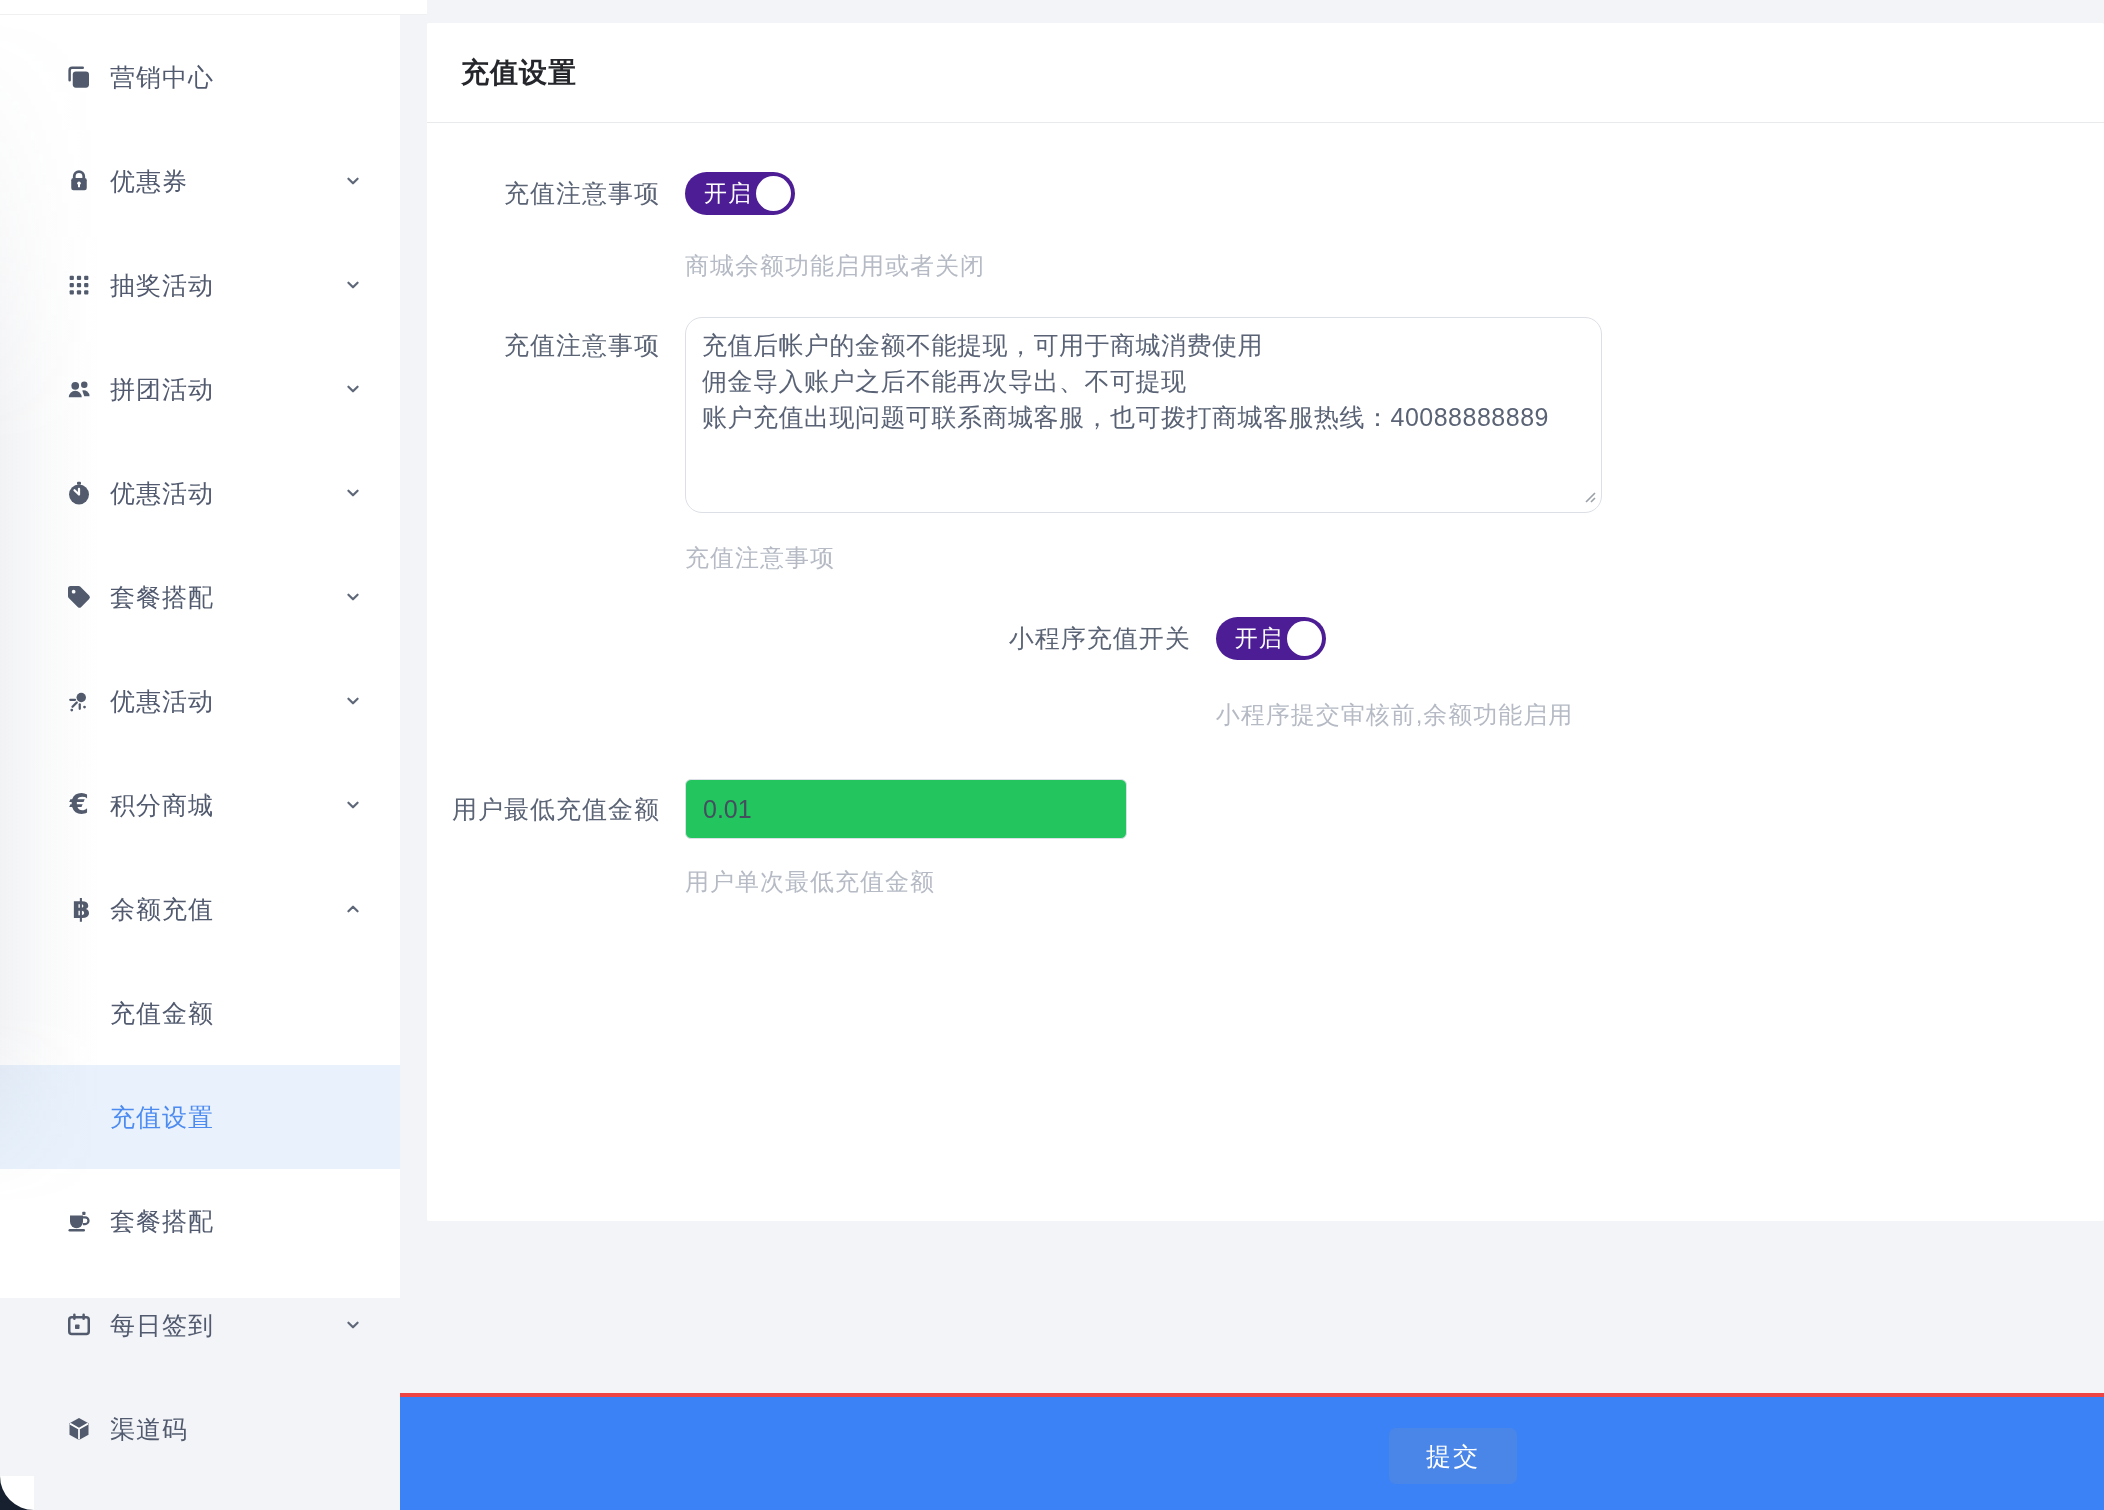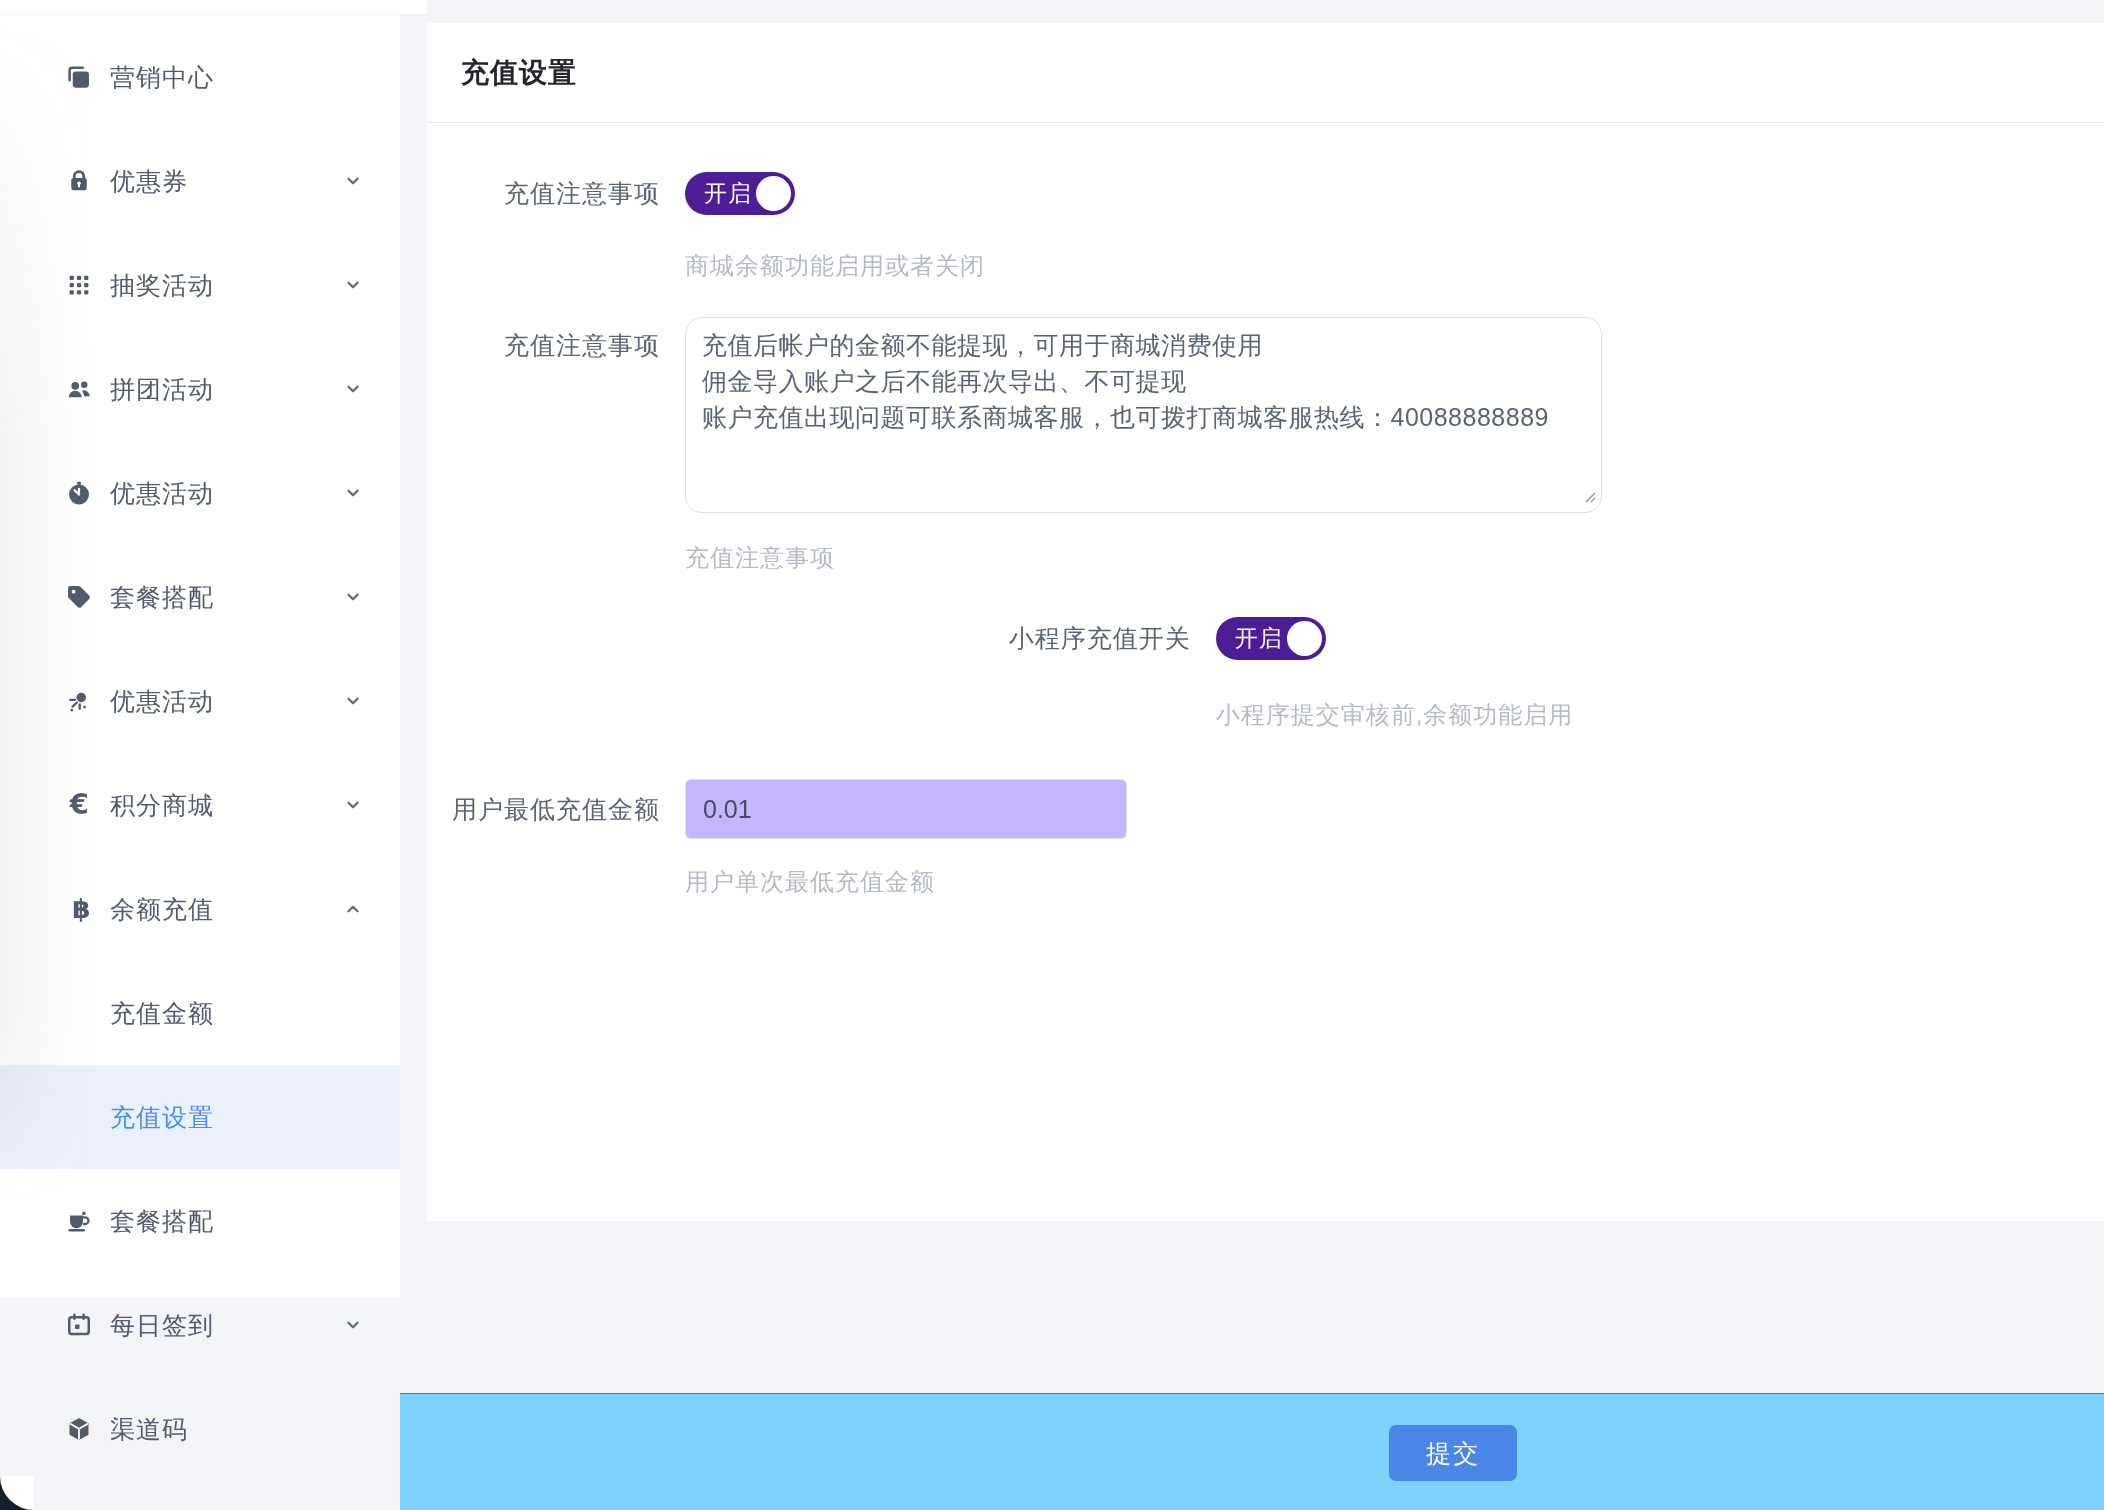--- a/index.html
+++ b/index.html
@@ -47,25 +47,25 @@
   .toggle-text { color:#ffffff; font-size:23px; margin-left:19px; letter-spacing:1px; }
   .toggle-knob { position:absolute; right:4px; top:4px; width:35px; height:35px; border-radius:50%; background:#ffffff; }
 
   .textarea-wrap { position:relative; width:917px; }
   .notes-textarea { width:917px; height:196px; resize:none; border:1px solid #dcdfe6; border-radius:17px;
                     padding:9px 16px; font-family:inherit; font-size:25px; line-height:36px; color:#5a6375;
                     letter-spacing:0.5px; outline:none; background:#fff; display:block; overflow:hidden; }
   .resize-handle { position:absolute; right:4px; bottom:4px; cursor:nwse-resize; }
 
   .amount-input { width:442px; height:60px; border:1px solid #dcdfe6; border-radius:6px; padding:0 17px;
-                  font-family:inherit; font-size:25px; color:#454e5f; outline:none; background:#c4b5fd; }
+                  font-family:inherit; font-size:25px; color:#454e5f; outline:none; background:#22c55e; }
 
   
-  .footer-bar { position:absolute; left:400px; top:1393px; width:1704px; height:117px; background:#7dd3fc;
-                border-top:1px solid #ef4444; z-index:1;font-family:Liberation Serif, serif; }
+  .footer-bar { position:absolute; left:400px; top:1393px; width:1704px; height:117px; background:#3b82f6;
+                border-top:4px solid #ef4444; z-index:1;font-family:Liberation Serif, serif; }
   .submit-btn { position:absolute; left:989px; top:31px; width:128px; height:56px; border:none; border-radius:7px;
                 background:#4a86e8; color:#ffffff; font-size:25px; font-family:inherit; letter-spacing:2px; cursor:pointer; }
 
   
   .corner-black { position:absolute; left:0; bottom:0; width:34px; height:34px; background:#16202f; z-index:6; }
   .corner-mask  { position:absolute; left:0; bottom:0; width:34px; height:34px; background:#ffffff; border-radius:0 0 0 34px; z-index:7; }
 </style>
 </head>
 <body>
 

